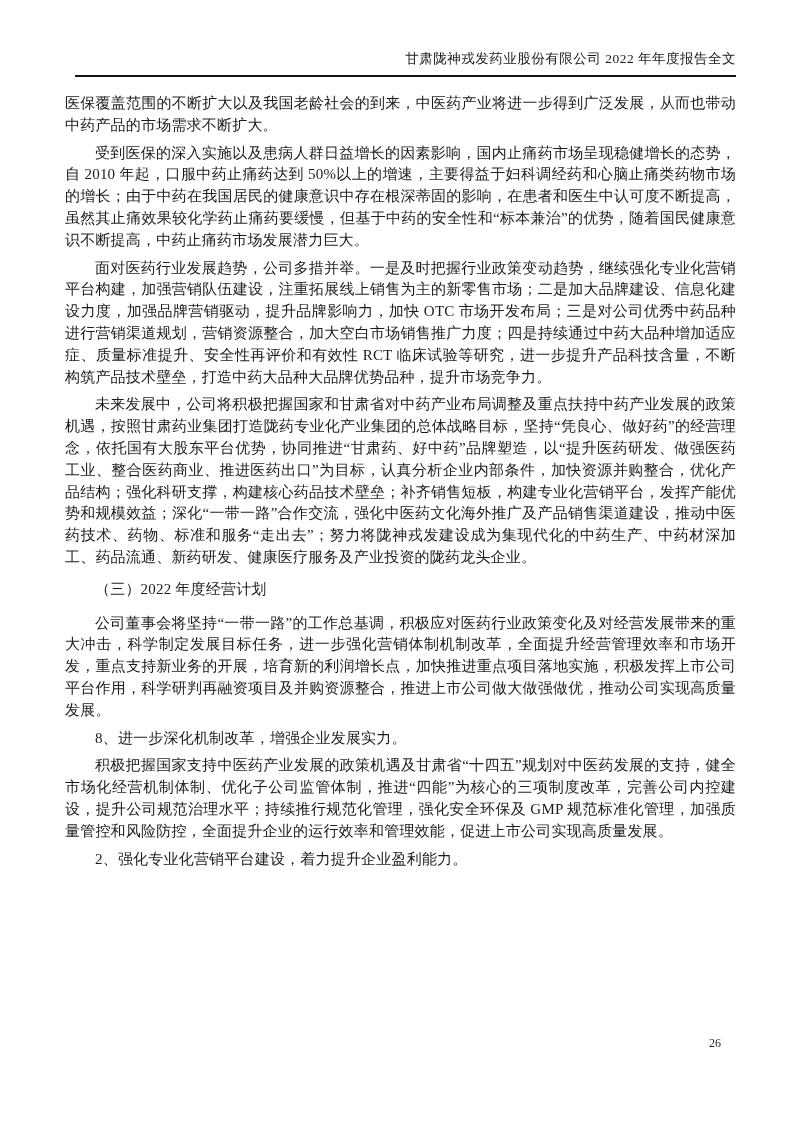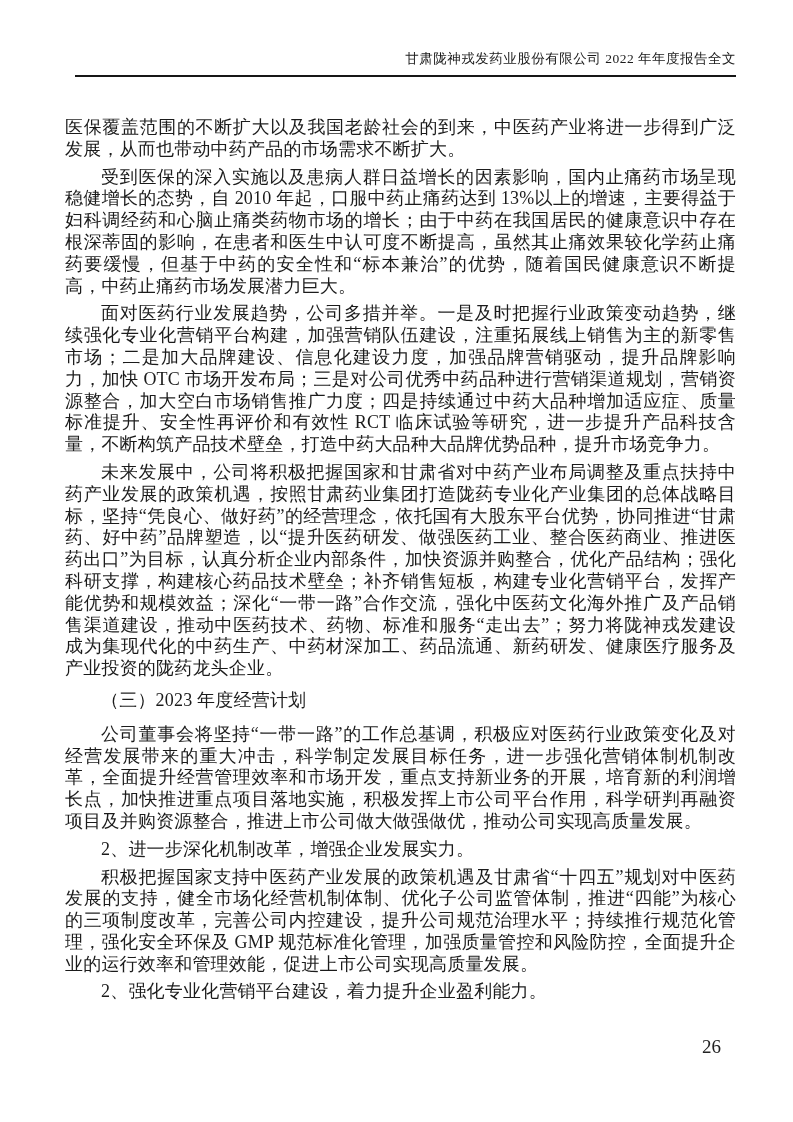--- a/index.html
+++ b/index.html
@@ -30,60 +30,59 @@
     font-size: 13.5px;
     letter-spacing: 0.5px;
     padding-bottom: 7px;
     border-bottom: 2px solid #161616;
   }
   .doc-content {
     position: absolute;
     top: 93px;
     left: 65px;
     right: 57px;
-    font-size: 18px;
+    font-size: 15px;
     line-height: 21.8px;
     text-align: justify;
     letter-spacing: 0.2px;
-    margin-top: 24px;
   }
   .doc-content p {
     margin: 0 0 6px 0;
     text-indent: 2em;
   }
   .doc-content p.continuation {
     text-indent: 0;
   }
   .doc-content p.heading {
     margin: 10px 0 12px 0;
   }
   .doc-footer {
     position: absolute;
     top: 1036px;
     right: 72px;
-    font-size: 19px;
+    font-size: 12px;
     color: #222222;
   }
 </style>
 </head>
 <body>
 
 <div class="page">
 
   <div class="doc-header">
     <span>甘肃陇神戎发药业股份有限公司 2022 年年度报告全文</span>
   </div>
 
   <div class="doc-content">
     <p class="continuation">医保覆盖范围的不断扩大以及我国老龄社会的到来，中医药产业将进一步得到广泛发展，从而也带动中药产品的市场需求不断扩大。</p>
-    <p>受到医保的深入实施以及患病人群日益增长的因素影响，国内止痛药市场呈现稳健增长的态势，自 2010 年起，口服中药止痛药达到 13%以上的增速，主要得益于妇科调经药和心脑止痛类药物市场的增长；由于中药在我国居民的健康意识中存在根深蒂固的影响，在患者和医生中认可度不断提高，虽然其止痛效果较化学药止痛药要缓慢，但基于中药的安全性和“标本兼治”的优势，随着国民健康意识不断提高，中药止痛药市场发展潜力巨大。</p>
+    <p>受到医保的深入实施以及患病人群日益增长的因素影响，国内止痛药市场呈现稳健增长的态势，自 2010 年起，口服中药止痛药达到 50%以上的增速，主要得益于妇科调经药和心脑止痛类药物市场的增长；由于中药在我国居民的健康意识中存在根深蒂固的影响，在患者和医生中认可度不断提高，虽然其止痛效果较化学药止痛药要缓慢，但基于中药的安全性和“标本兼治”的优势，随着国民健康意识不断提高，中药止痛药市场发展潜力巨大。</p>
     <p>面对医药行业发展趋势，公司多措并举。一是及时把握行业政策变动趋势，继续强化专业化营销平台构建，加强营销队伍建设，注重拓展线上销售为主的新零售市场；二是加大品牌建设、信息化建设力度，加强品牌营销驱动，提升品牌影响力，加快 OTC 市场开发布局；三是对公司优秀中药品种进行营销渠道规划，营销资源整合，加大空白市场销售推广力度；四是持续通过中药大品种增加适应症、质量标准提升、安全性再评价和有效性 RCT 临床试验等研究，进一步提升产品科技含量，不断构筑产品技术壁垒，打造中药大品种大品牌优势品种，提升市场竞争力。</p>
     <p>未来发展中，公司将积极把握国家和甘肃省对中药产业布局调整及重点扶持中药产业发展的政策机遇，按照甘肃药业集团打造陇药专业化产业集团的总体战略目标，坚持“凭良心、做好药”的经营理念，依托国有大股东平台优势，协同推进“甘肃药、好中药”品牌塑造，以“提升医药研发、做强医药工业、整合医药商业、推进医药出口”为目标，认真分析企业内部条件，加快资源并购整合，优化产品结构；强化科研支撑，构建核心药品技术壁垒；补齐销售短板，构建专业化营销平台，发挥产能优势和规模效益；深化“一带一路”合作交流，强化中医药文化海外推广及产品销售渠道建设，推动中医药技术、药物、标准和服务“走出去”；努力将陇神戎发建设成为集现代化的中药生产、中药材深加工、药品流通、新药研发、健康医疗服务及产业投资的陇药龙头企业。</p>
-    <p class="heading">（三）2023 年度经营计划</p>
+    <p class="heading">（三）2022 年度经营计划</p>
     <p>公司董事会将坚持“一带一路”的工作总基调，积极应对医药行业政策变化及对经营发展带来的重大冲击，科学制定发展目标任务，进一步强化营销体制机制改革，全面提升经营管理效率和市场开发，重点支持新业务的开展，培育新的利润增长点，加快推进重点项目落地实施，积极发挥上市公司平台作用，科学研判再融资项目及并购资源整合，推进上市公司做大做强做优，推动公司实现高质量发展。</p>
-    <p>2、进一步深化机制改革，增强企业发展实力。</p>
+    <p>8、进一步深化机制改革，增强企业发展实力。</p>
     <p>积极把握国家支持中医药产业发展的政策机遇及甘肃省“十四五”规划对中医药发展的支持，健全市场化经营机制体制、优化子公司监管体制，推进“四能”为核心的三项制度改革，完善公司内控建设，提升公司规范治理水平；持续推行规范化管理，强化安全环保及 GMP 规范标准化管理，加强质量管控和风险防控，全面提升企业的运行效率和管理效能，促进上市公司实现高质量发展。</p>
     <p>2、强化专业化营销平台建设，着力提升企业盈利能力。</p>
   </div>
 
   <div class="doc-footer">26</div>
 
 </div>
 
 </body></html>

